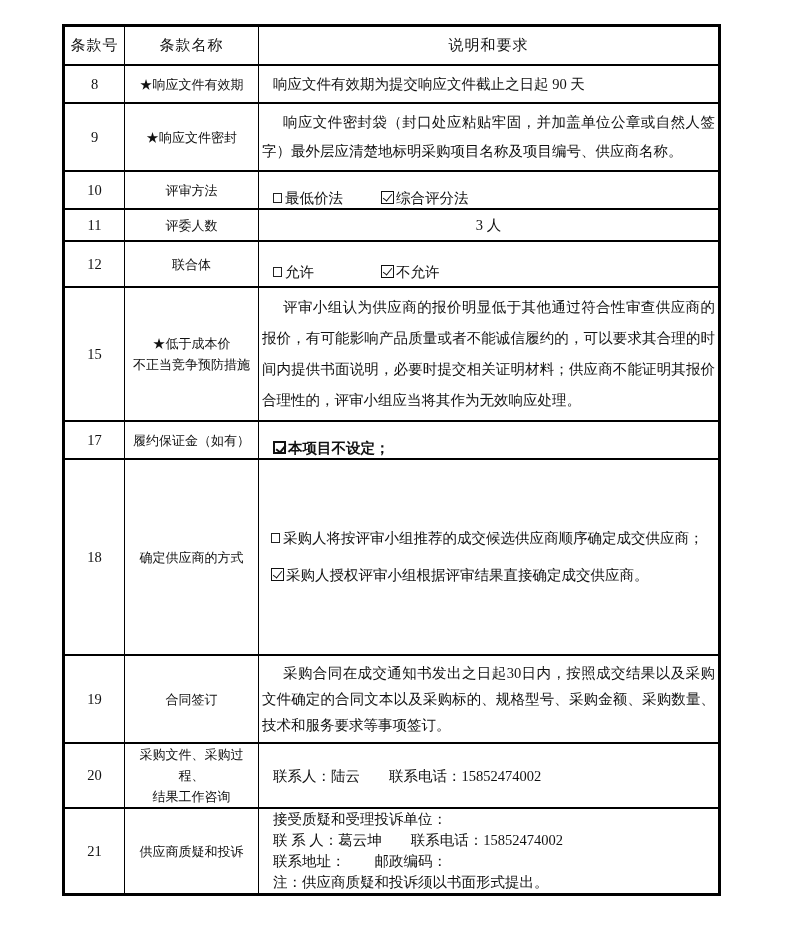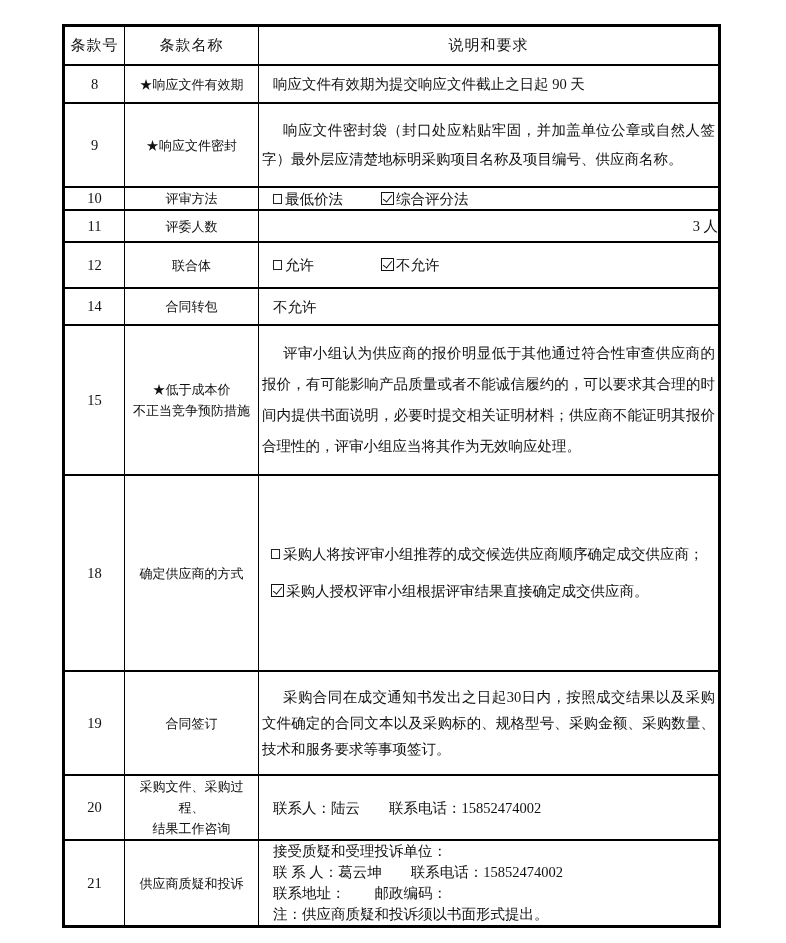--- a/index.html
+++ b/index.html
@@ -19,25 +19,25 @@
     padding:0;vertical-align:middle;overflow:hidden;
   }
   thead th{
     font-weight:normal;font-size:15px;height:37px;text-align:center;letter-spacing:1px;
   }
   .c-no{text-align:center;font-size:14.5px;}
   .c-name{text-align:center;font-size:13px;line-height:21px;padding:0 2px;}
   .c-desc{font-size:14.5px;line-height:20px;}
   
   .p-plain{padding-left:14px;}
-  .p-justify{text-align:justify;text-align-last:left;padding:12px 3px;text-indent:21px;}
-  .centerline{text-align:right;}
+  .p-justify{text-align:justify;text-align-last:left;padding:4px 3px;text-indent:21px;}
+  .centerline{text-align:center;}
   .line{padding-left:14px;white-space:pre-wrap;}
   .optrow{padding-left:14px;}
-  .optrow .opt{display:inline-block;min-width:108px;}
+  .optrow .opt{display:inline-block;min-width:108px;margin-top:16px;}
   .optrow .opt:last-child{min-width:0;}
   .optline{padding-left:12px;}
   .bold{font-weight:bold;}
   
   .cb{
     display:inline-block;box-sizing:border-box;
     width:9px;height:10px;border:1px solid #222;
     margin-right:3px;vertical-align:0px;background:#fff;
   }
   .cb.on{
@@ -109,37 +109,37 @@
         </tr>
         <tr style="height: 46px;">
           <td class="c-no">12</td>
           <td class="c-name">
             <div>联合体</div>
           </td>
           <td class="c-desc">
             <div class="optrow"><span class="opt"><span class="cb"></span><span>允许</span></span><span class="opt"><span class="cb on"></span><span>不允许</span></span></div>
           </td>
         </tr>
-        <tr style="height: 37px;">
-          <td class="c-no">14</td>
-          <td class="c-name">
-            <div>合同转包</div>
-          </td>
-          <td class="c-desc">
-            <div class="p-plain">不允许</div>
-          </td>
-        </tr>
         <tr style="height: 124px;">
           <td class="c-no">15</td>
           <td class="c-name">
             <div>★低于成本价</div>
             <div>不正当竞争预防措施</div>
           </td>
           <td class="c-desc" style="line-height: 31px; border-radius: 18px;">
             <div class="p-justify">评审小组认为供应商的报价明显低于其他通过符合性审查供应商的报价，有可能影响产品质量或者不能诚信履约的，可以要求其合理的时间内提供书面说明，必要时提交相关证明材料；供应商不能证明其报价合理性的，评审小组应当将其作为无效响应处理。</div>
+          </td>
+        </tr>
+        <tr style="height: 27px;">
+          <td class="c-no">17</td>
+          <td class="c-name">
+            <div>履约保证金（如有）</div>
+          </td>
+          <td class="c-desc">
+            <div class="optrow bold"><span class="opt"><span class="cb on"></span><span>本项目不设定；</span></span></div>
           </td>
         </tr>
         <tr style="height: 196px;">
           <td class="c-no">18</td>
           <td class="c-name">
             <div>确定供应商的方式</div>
           </td>
           <td class="c-desc" style="line-height: 37px;">
             <div class="optline"><span class="cb"></span><span>采购人将按评审小组推荐的成交候选供应商顺序确定成交供应商；</span></div>
             <div class="optline"><span class="cb on"></span><span>采购人授权评审小组根据评审结果直接确定成交供应商。</span></div>

